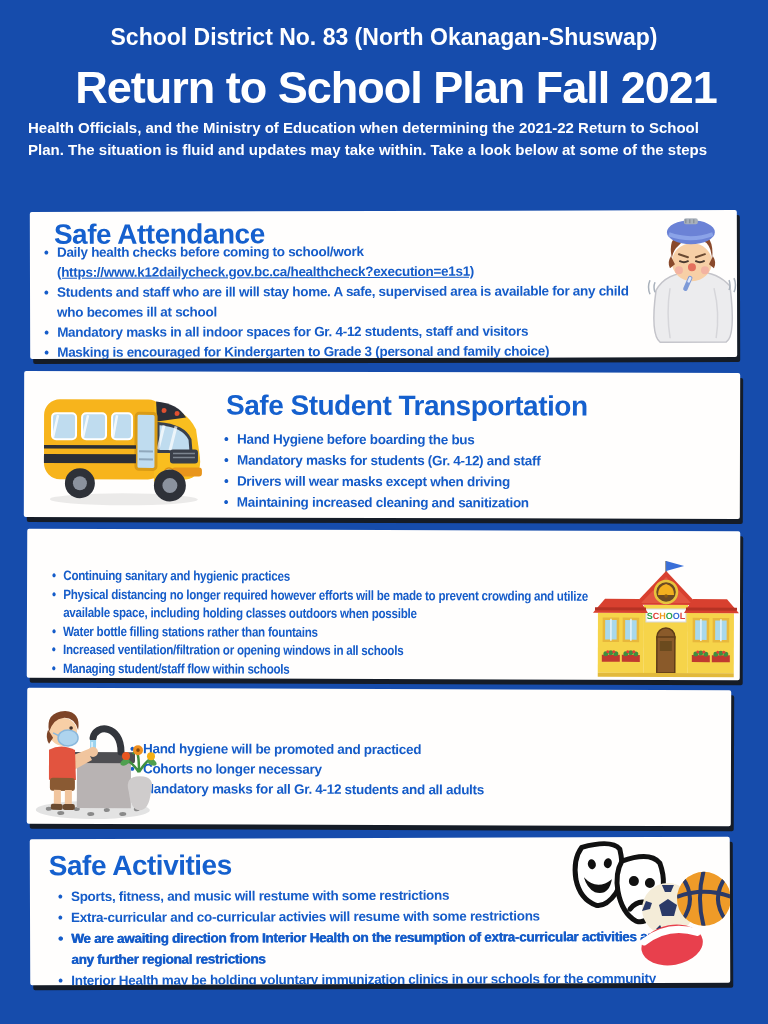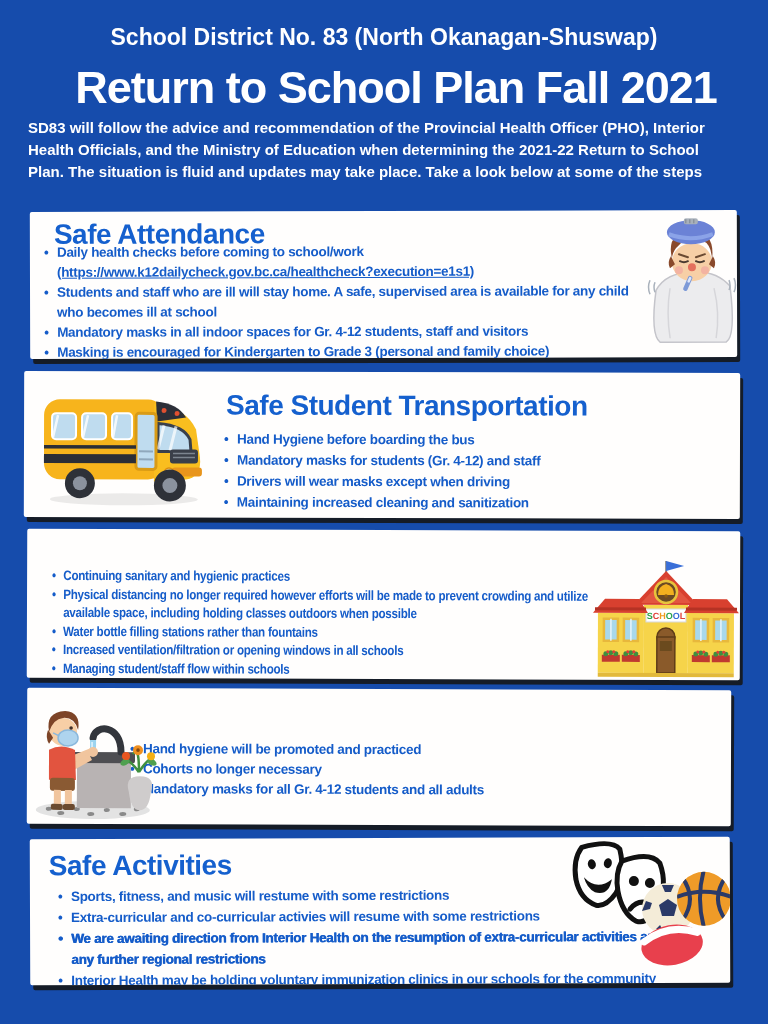--- a/index.html
+++ b/index.html
@@ -51,23 +51,22 @@
   .c5 .bullets{left:28px;top:47px;width:620px;line-height:21px;}
   .c5 .bullets li:last-child{white-space:nowrap;}
   .c5 .illus{left:538px;top:0;}
 </style>
 </head>
 <body>
 
 <div class="hdr district">School District No. 83 (North Okanagan-Shuswap)</div>
 <h1 class="hdr main-title" style="margin:12px;">Return to School Plan Fall 2021</h1>
 <div class="intro">
-  <div>SD83 will follow the advice and recommendation of the Provincial Health Officer (PHO), Interior</div>
   <div>Health Officials, and the Ministry of Education when determining the 2021-22 Return to School</div>
-  <div>Plan. The situation is fluid and updates may take place. Take a look below at some of the steps</div>
+  <div>Plan. The situation is fluid and updates may take within. Take a look below at some of the steps</div>
 </div>
 
 <section class="card c1">
   <h2>Safe Attendance</h2>
   <ul class="bullets">
     <li>
       <span>Daily health checks before coming to school/work</span><br>
       <span class="link">(https://www.k12dailycheck.gov.bc.ca/healthcheck?execution=e1s1)</span>
     </li>
     <li>Students and staff who are ill will stay home. A safe, supervised area is available for any child who becomes ill at school</li>

